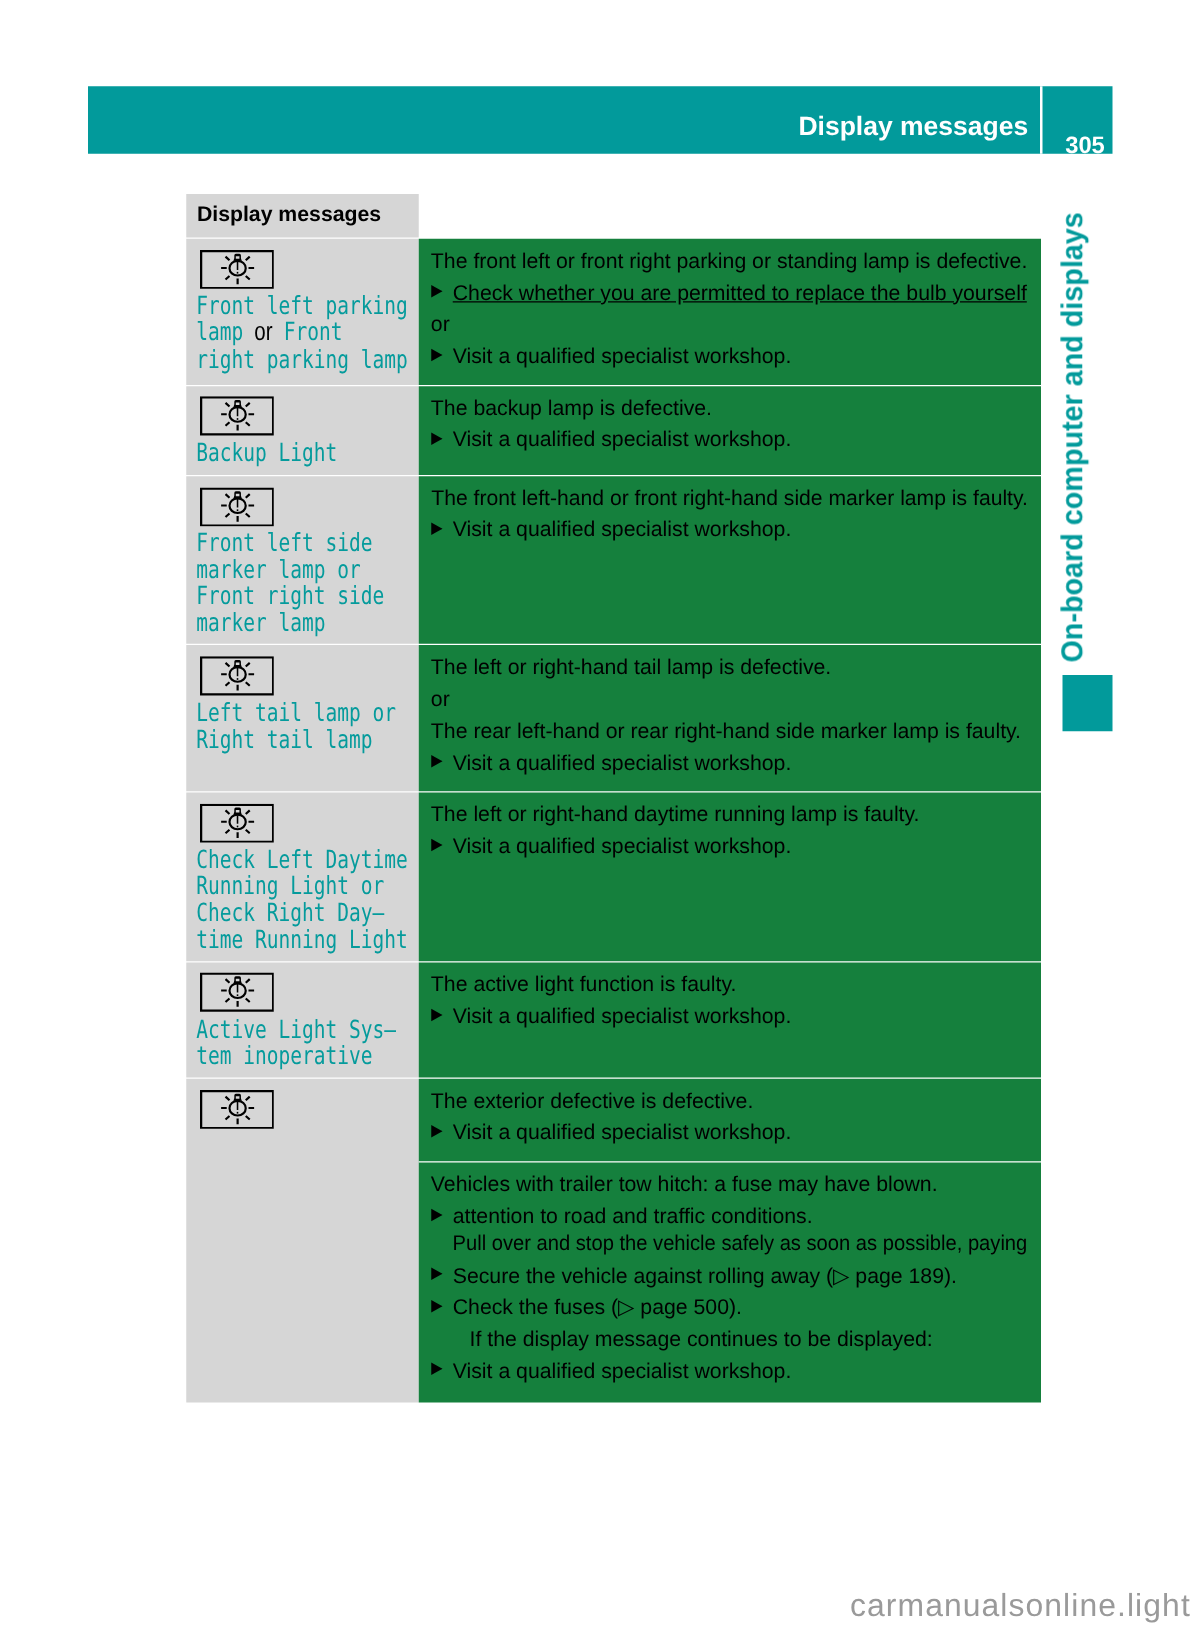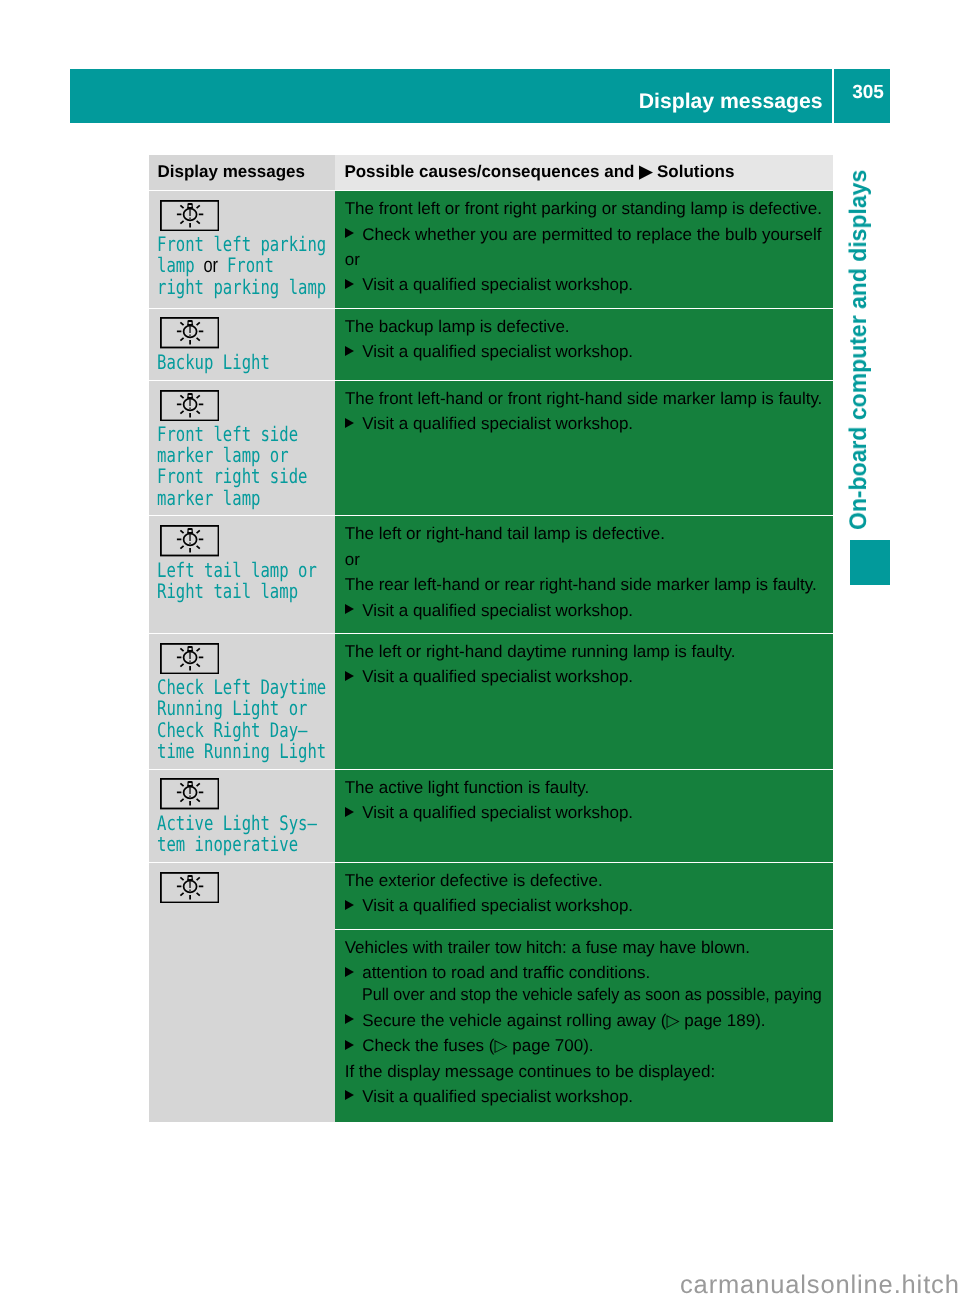--- a/index.html
+++ b/index.html
@@ -11,21 +11,21 @@
 
   
   .hdr{position:absolute;left:70px;top:69px;width:820px;height:54px;background:#029a9b;}
   .hdr-title{position:absolute;left:0;top:0;width:762px;height:54px;
              color:#ffffff;font-weight:bold;font-size:21.2px;line-height:21.2px;
              text-align:right;padding-right:9.5px;box-sizing:border-box;
              padding-top:22.2px;}
   .hdr-sep{position:absolute;left:762px;top:0;width:2px;height:54px;background:#ffffff;}
   .hdr-page{position:absolute;left:764px;top:0;width:68px;height:54px;
             text-align:center;color:#ffffff;font-weight:bold;font-size:19px;
-            line-height:19px;padding-top:14px;box-sizing:border-box;}
+            line-height:19px;padding-top:38px;box-sizing:border-box;}
 
   
   .sidetab{position:absolute;left:846.5px;top:529.5px;color:#029a9b;
            font-weight:bold;font-size:24px;line-height:24px;
            transform:rotate(-90deg) scaleX(0.958);transform-origin:left top;
            white-space:nowrap;}
   .sidesq{position:absolute;left:849.7px;top:540px;width:40.6px;height:44.6px;background:#029a9b;}
 
   
   .tbl{position:absolute;left:149px;top:155px;width:684px;}
@@ -73,23 +73,20 @@
 </div>
 
 <div class="sidetab" data-name="section-side-tab">On-board computer and displays</div>
 <div class="sidesq" data-name="section-marker-square"></div>
 
 <div class="tbl" id="tbl" data-name="display-messages-table">
     <div class="trow hdr-row" data-name="table-header-row">
       <div class="c1" data-name="header-cell-display-messages">
         <div class="th">Display messages</div>
       </div>
-      <div class="c2" data-name="header-cell-causes">
-        <div class="th th2">Possible causes/consequences and ▶ Solutions</div>
-      </div>
     </div>
     <div class="gap" data-name="row-gap"></div>
     <div class="trow" data-name="table-row">
       <div class="c1" data-name="row-message-cell">
         <div class="c1in">
           <div class="iconbox" data-name="symbol-box">
             <svg class="ic" viewBox="0 0 59.4 31.4" data-name="lamp-warning-icon">
  <rect x="0.9" y="0.9" width="57.6" height="29.6" fill="none" stroke="#000" stroke-width="1.8"></rect>
  <g stroke="#000" fill="none" stroke-linecap="butt" stroke-width="1.75">
   <ellipse cx="30.1" cy="14.55" rx="6.5" ry="5.85"></ellipse>
@@ -108,21 +105,21 @@
             <div class="msgline" data-name="message-line">lamp<span class="or" data-name="message-conjunction"> or </span>Front</div>
             <div class="msgline" data-name="message-line">right parking lamp</div>
           </div>
         </div>
       </div>
       <div class="c2" data-name="row-causes-cell">
         <div class="c2in">
           <div class="p blk" data-name="paragraph"><span style="display: inline-block; transform-origin: left center;">The front left or front right parking or standing lamp is defective.</span></div>
           <div class="bullet blk" data-name="bullet-item">
             <span class="tri" data-name="solution-triangle-icon"></span>
-            <div class="bline" data-name="bullet-line"><span style="display: inline-block; transform-origin: left center;">Check whether you are permitted to replace the bulb yourself</span></div>
+            <div class="bline" data-name="bullet-line"><span style="display: inline-block; transform-origin: left center; text-decoration: underline;">Check whether you are permitted to replace the bulb yourself</span></div>
           </div>
           <div class="p blk" data-name="paragraph"><span style="display: inline-block; transform-origin: left center;">or</span></div>
           <div class="bullet blk" data-name="bullet-item">
             <span class="tri" data-name="solution-triangle-icon"></span>
             <div class="bline" data-name="bullet-line"><span style="display: inline-block; transform-origin: left center;">Visit a qualified specialist workshop.</span></div>
           </div>
         </div>
       </div>
     </div>
     <div class="gap" data-name="row-gap"></div>
@@ -341,25 +338,25 @@
             <span class="tri" data-name="solution-triangle-icon"></span>
             <div class="bline ind" data-name="bullet-line"><span style="display: inline-block; transform-origin: left center;">attention to road and traffic conditions.</span></div>
             <div class="bline" data-name="bullet-line"><span style="display: inline-block; transform-origin: left center; transform: scaleX(0.9485);">Pull over and stop the vehicle safely as soon as possible, paying</span></div>
           </div>
           <div class="bullet blk" data-name="bullet-item">
             <span class="tri" data-name="solution-triangle-icon"></span>
             <div class="bline" data-name="bullet-line"><span style="display: inline-block; transform-origin: left center;">Secure the vehicle against rolling away (▷ page 189).</span></div>
           </div>
           <div class="bullet blk" data-name="bullet-item">
             <span class="tri" data-name="solution-triangle-icon"></span>
-            <div class="bline" data-name="bullet-line"><span style="display: inline-block; transform-origin: left center;">Check the fuses (▷ page 700).</span></div>
-          </div>
-          <div class="p blk" data-name="paragraph"><span style="display: inline-block; transform-origin: left center;">If the display message continues to be displayed:</span></div>
+            <div class="bline" data-name="bullet-line"><span style="display: inline-block; transform-origin: left center;">Check the fuses (▷ page 500).</span></div>
+          </div>
+          <div class="p blk" data-name="paragraph"><span style="display: inline-block; transform-origin: left center; margin-left: 31px;">If the display message continues to be displayed:</span></div>
           <div class="bullet blk" data-name="bullet-item">
             <span class="tri" data-name="solution-triangle-icon"></span>
             <div class="bline" data-name="bullet-line"><span style="display: inline-block; transform-origin: left center;">Visit a qualified specialist workshop.</span></div>
           </div>
         </div>
       </div>
     </div>
   </div>
 
-<div class="foot" data-name="footer-watermark">carmanualsonline.hitch</div>
+<div class="foot" data-name="footer-watermark">carmanualsonline.light</div>
 
 </body></html>

